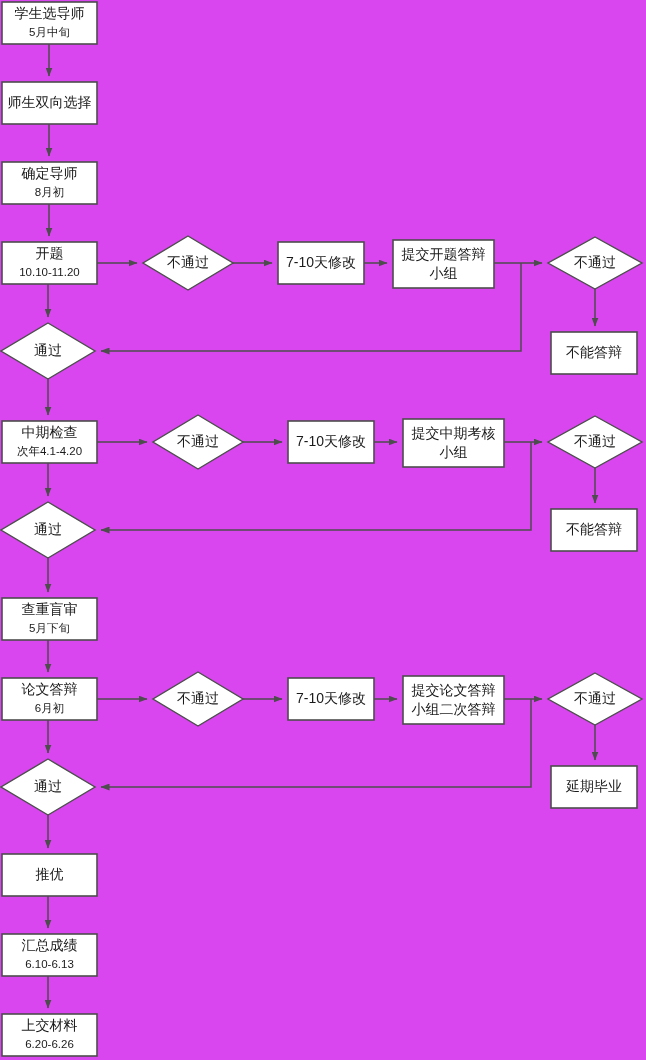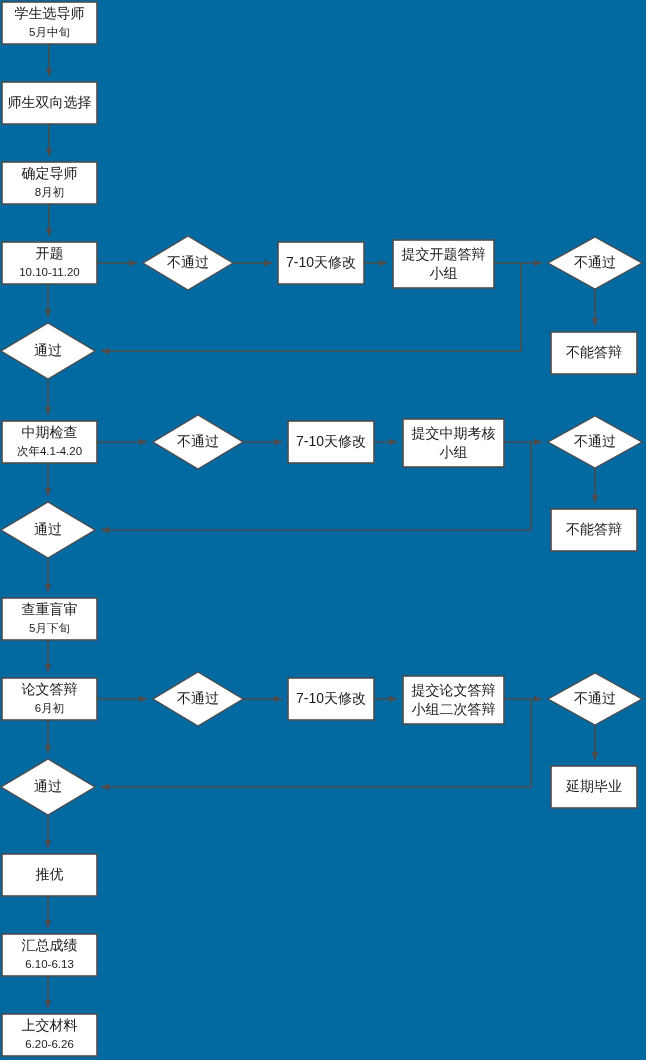--- a/index.html
+++ b/index.html
@@ -7,21 +7,21 @@
     padding: 0;
     background: #ffffff;
   }
   body {
     font-family: "Liberation Sans", "DejaVu Sans", sans-serif;
   }
   #flowchart-root {
     position: relative;
     width: 646px;
     height: 1060px;
-    background: #0369a1;
+    background: #d946ef;
     overflow: hidden;
   }
   svg.diagram-canvas {
     display: block;
     width: 646px;
     height: 1060px;
   }
   .node-shape {
     fill: #ffffff;
     stroke: #4d4d4d;

